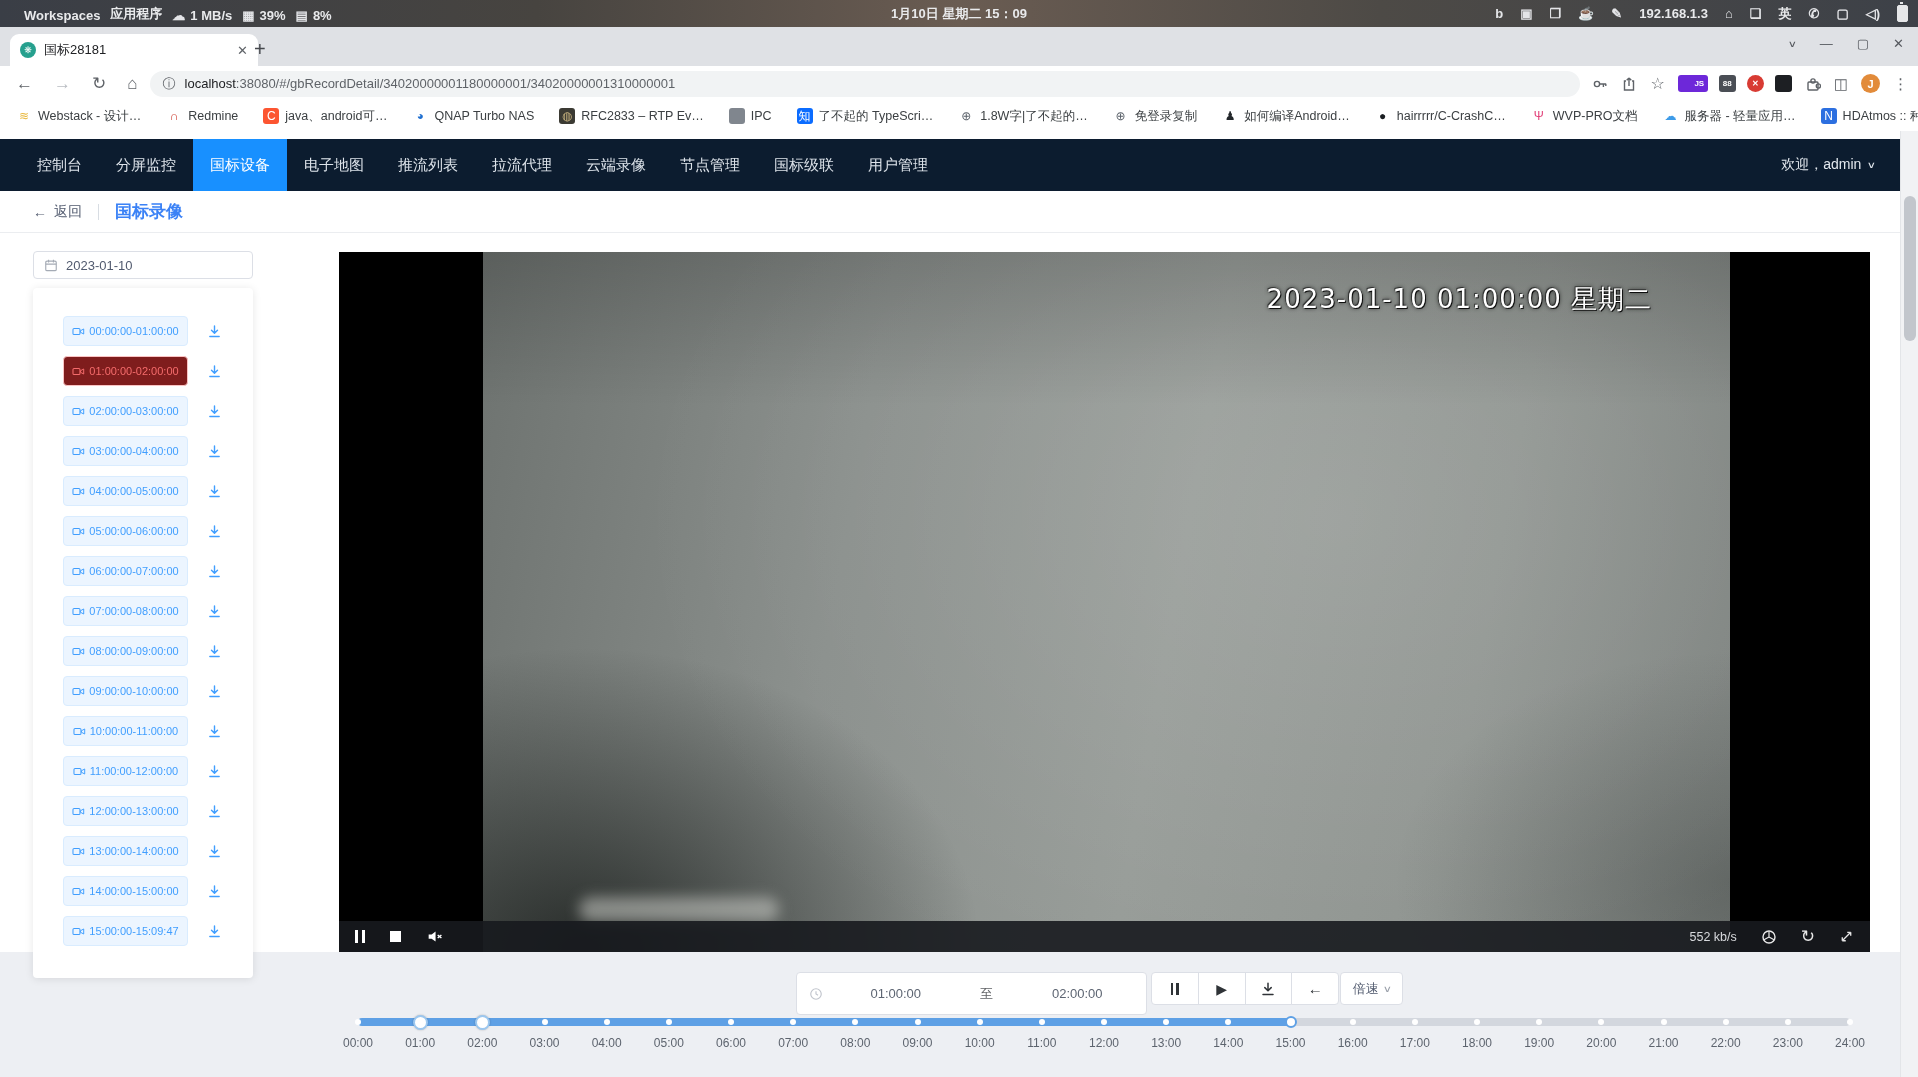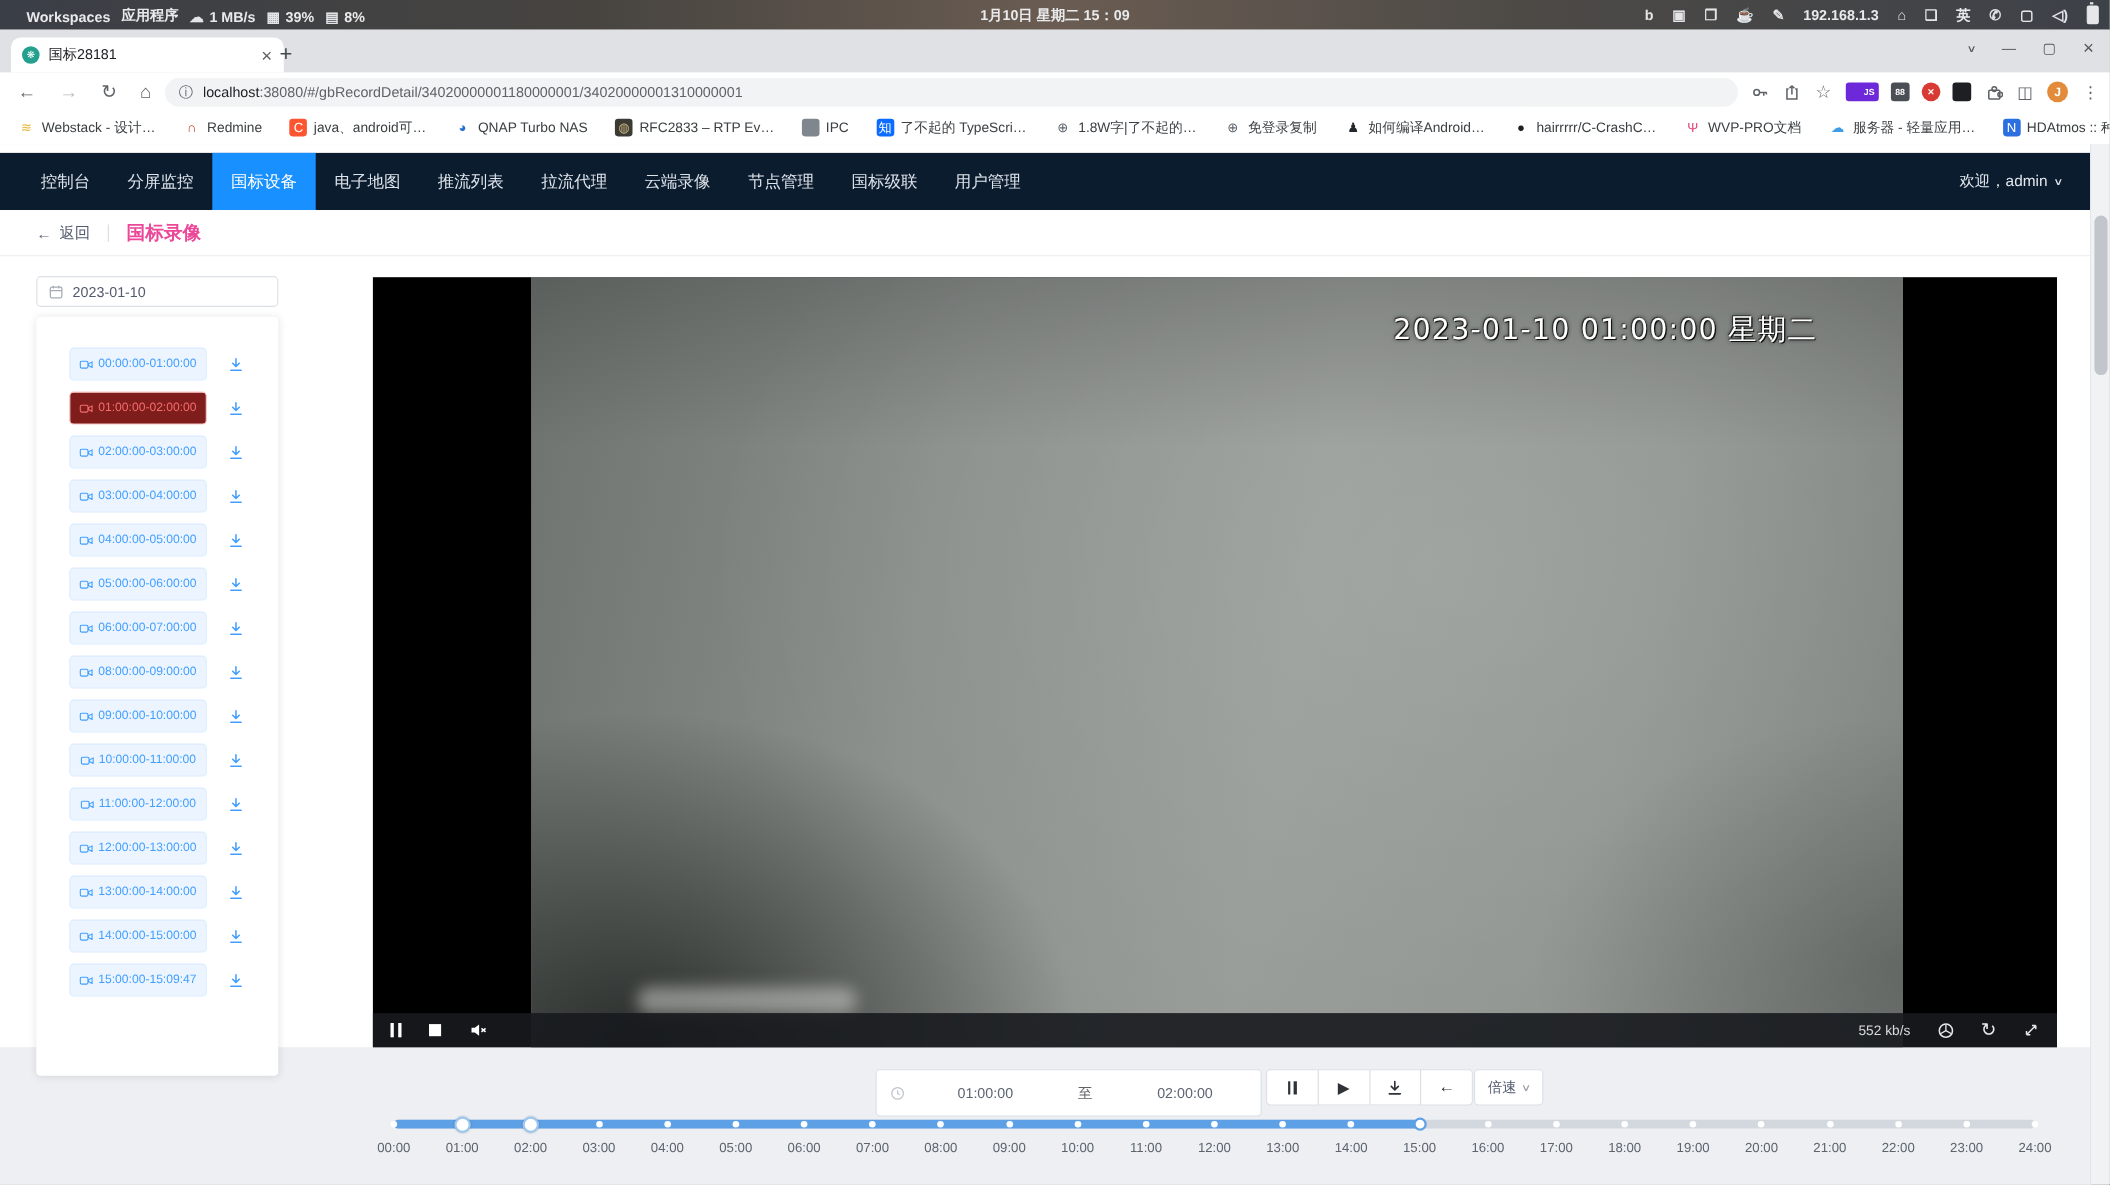--- a/index.html
+++ b/index.html
@@ -62,21 +62,21 @@
     display:flex;align-items:center;padding-left:20px;color:#dde3ea;font-size:15px}
   .navtab{height:52px;display:flex;align-items:center;padding:0 17px;cursor:pointer}
   .navtab.active{background:var(--accent);color:#fff}
   .nav-welcome{margin-left:auto;padding-right:26px;display:flex;align-items:center;gap:7px;font-size:14px;color:#e3e8ee}
   .chev{font-size:9px;transform:scaleX(1.4);display:inline-block;color:inherit}
 
   .pagehead{position:absolute;top:60px;left:0;right:0;height:41px;background:#fff;
     border-bottom:1px solid #ebedf0;display:flex;align-items:center;padding-left:33px}
   .back{display:flex;align-items:center;gap:7px;font-size:14px;color:#515a6e;cursor:pointer}
   .vdiv{width:1px;height:16px;background:#d8dde3;margin:0 16px}
-  .ptitle{font-size:17px;font-weight:700;color:#ec4899}
+  .ptitle{font-size:17px;font-weight:700;color:#3b82f6}
 
   
   .datebox{position:absolute;top:120px;left:33px;width:220px;height:28px;background:#fff;
     border:1px solid #dcdfe6;border-radius:4px;display:flex;align-items:center;gap:8px;
     padding:0 10px;font-size:13px;color:#515a6e;box-sizing:border-box}
   .card{position:absolute;top:157px;left:33px;width:220px;height:690px;background:#fff;
     border-radius:4px;box-shadow:0 1px 8px rgba(0,0,0,.10);padding-top:23px;box-sizing:border-box}
   .rec-row{height:40px;display:flex;align-items:center;padding-left:30px}
   .rec-pill{width:125px;height:30px;border-radius:4px;border:1px solid #d9ecff;background:#ecf5ff;
     color:var(--elblue);font-size:11px;font-family:"Liberation Sans",sans-serif;
@@ -436,20 +436,35 @@
               </svg>
             </span>
           </div>
           <div class="rec-row">
             <button class="rec-pill">
               <svg width="13" height="13" viewBox="0 0 16 16">
                 <rect x="1.2" y="4.2" width="8.6" height="7.6" rx="1.4" fill="none" stroke="currentColor" stroke-width="1.3"></rect>
                 <path d="M10.4 7.1l4-2.2v6.2l-4-2.2z" fill="none" stroke="currentColor" stroke-width="1.2" stroke-linejoin="round"></path>
               </svg>
               <span>06:00:00-07:00:00</span>
+            </button>
+            <span class="rec-dl">
+              <svg width="15" height="15" viewBox="0 0 16 16">
+                <path d="M8 2.2v7.4M4.8 6.6L8 9.8l3.2-3.2" fill="none" stroke="currentColor" stroke-width="1.5" stroke-linecap="round" stroke-linejoin="round"></path>
+                <path d="M3 13.4h10" stroke="currentColor" stroke-width="1.5" stroke-linecap="round"></path>
+              </svg>
+            </span>
+          </div>
+          <div class="rec-row">
+            <button class="rec-pill">
+              <svg width="13" height="13" viewBox="0 0 16 16">
+                <rect x="1.2" y="4.2" width="8.6" height="7.6" rx="1.4" fill="none" stroke="currentColor" stroke-width="1.3"></rect>
+                <path d="M10.4 7.1l4-2.2v6.2l-4-2.2z" fill="none" stroke="currentColor" stroke-width="1.2" stroke-linejoin="round"></path>
+              </svg>
+              <span>07:00:00-08:00:00</span>
             </button>
             <span class="rec-dl">
               <svg width="15" height="15" viewBox="0 0 16 16">
                 <path d="M8 2.2v7.4M4.8 6.6L8 9.8l3.2-3.2" fill="none" stroke="currentColor" stroke-width="1.5" stroke-linecap="round" stroke-linejoin="round"></path>
                 <path d="M3 13.4h10" stroke="currentColor" stroke-width="1.5" stroke-linecap="round"></path>
               </svg>
             </span>
           </div>
           <div class="rec-row">
             <button class="rec-pill">

